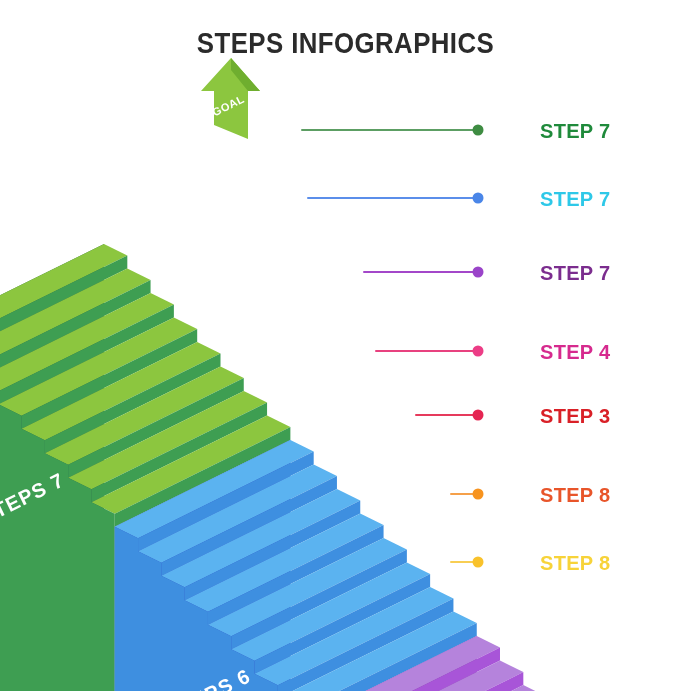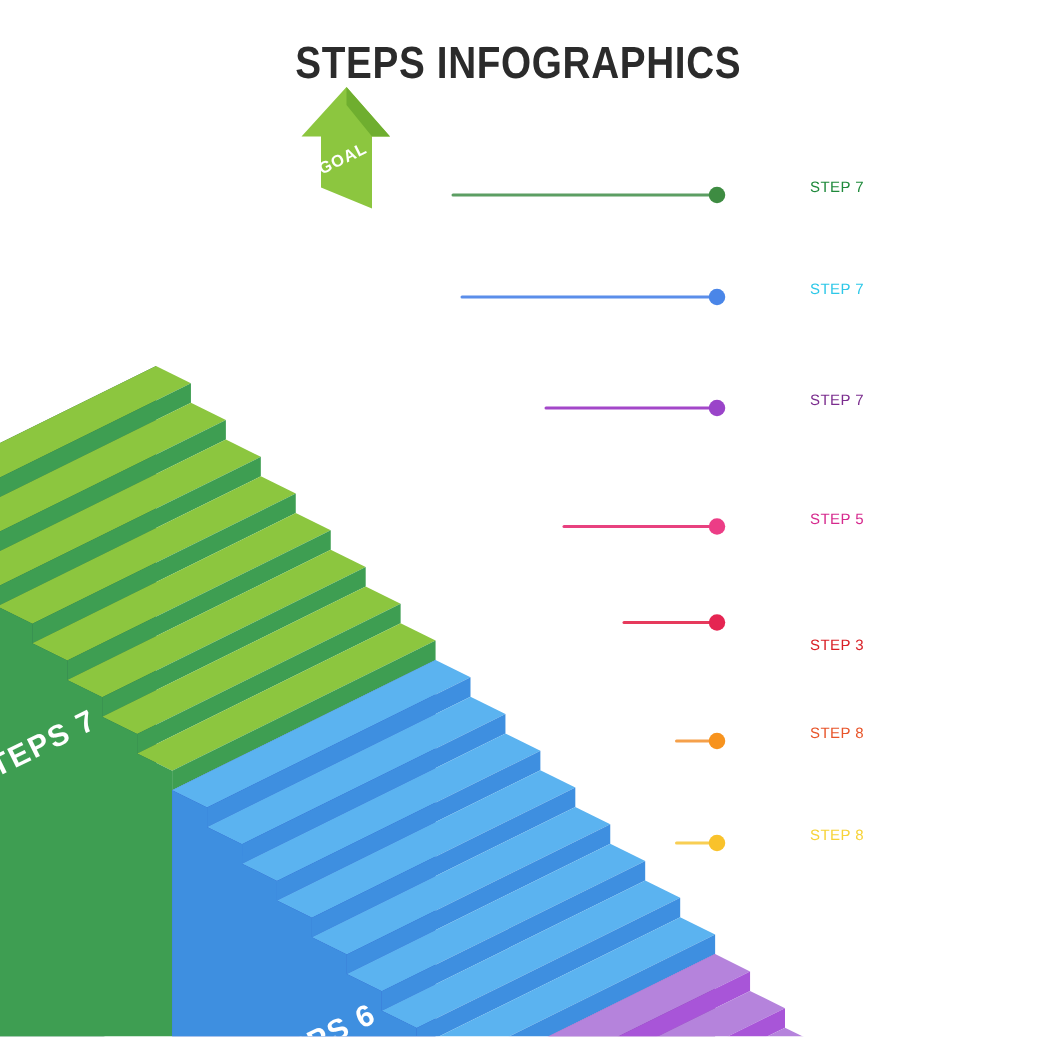--- a/index.html
+++ b/index.html
@@ -30,24 +30,25 @@
     font-family: "Liberation Sans Narrow", "Liberation Sans", sans-serif;
     font-size: 30px;
     font-weight: bold;
     letter-spacing: 0.5px;
     color: #2b2b2b;
     transform: scaleX(0.86);
     transform-origin: center;
   }
   .legend-label {
     position: absolute;
-    font-size: 10px;
+    font-size: 20px;
     font-family: "Liberation Sans", sans-serif;
     letter-spacing: 0.3px;
     white-space: nowrap;
+    font-weight: bold;
   }
   .iso-label {
     font-family: "Liberation Sans Narrow", "Liberation Sans", sans-serif;
     font-weight: bold;
     fill: #ffffff;
     letter-spacing: 1.2px;
   }
   .goal-label {
     font-family: "Liberation Sans Narrow", "Liberation Sans", sans-serif;
     font-weight: bold;
@@ -231,17 +232,17 @@
       <circle cx="478" cy="494" r="5.5" fill="#F7931E"></circle>
       <line x1="451" y1="562" x2="478" y2="562" stroke="#F8CE53" stroke-width="2" stroke-linecap="round"></line>
       <circle cx="478" cy="562" r="5.5" fill="#F9C22B"></circle>
     </g>
 </svg>
 
 <div id="legend-labels">
     <div class="legend-label" style="left: 540px; top: 120px; color: rgb(31, 138, 59);">STEP 7</div>
     <div class="legend-label" style="left: 540px; top: 188px; color: rgb(46, 200, 232);">STEP 7</div>
     <div class="legend-label" style="left: 540px; top: 262px; color: rgb(123, 45, 142);">STEP 7</div>
-    <div class="legend-label" style="left: 540px; top: 341px; color: rgb(214, 42, 142);">STEP 5</div>
-    <div class="legend-label" style="left: 540px; top: 405px; color: rgb(217, 32, 39); margin-top: 20px;">STEP 3</div>
+    <div class="legend-label" style="left: 540px; top: 341px; color: rgb(214, 42, 142);">STEP 4</div>
+    <div class="legend-label" style="left: 540px; top: 405px; color: rgb(217, 32, 39);">STEP 3</div>
     <div class="legend-label" style="left: 540px; top: 484px; color: rgb(232, 85, 42);">STEP 8</div>
     <div class="legend-label" style="left: 540px; top: 552px; color: rgb(247, 211, 57);">STEP 8</div>
   </div>
 
 </body></html>

